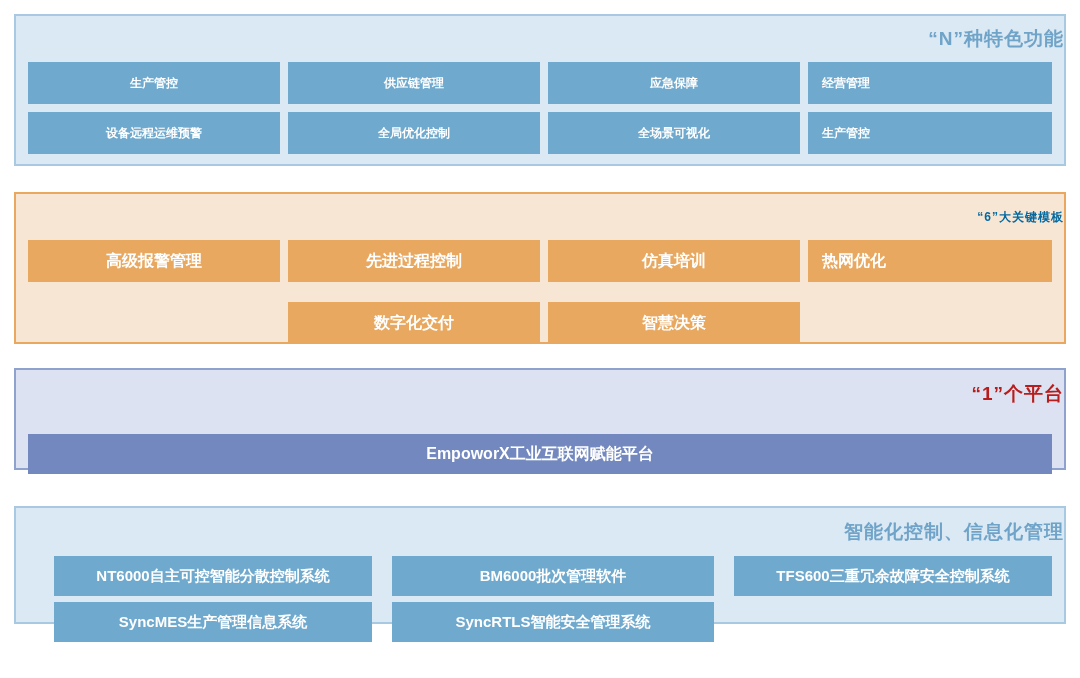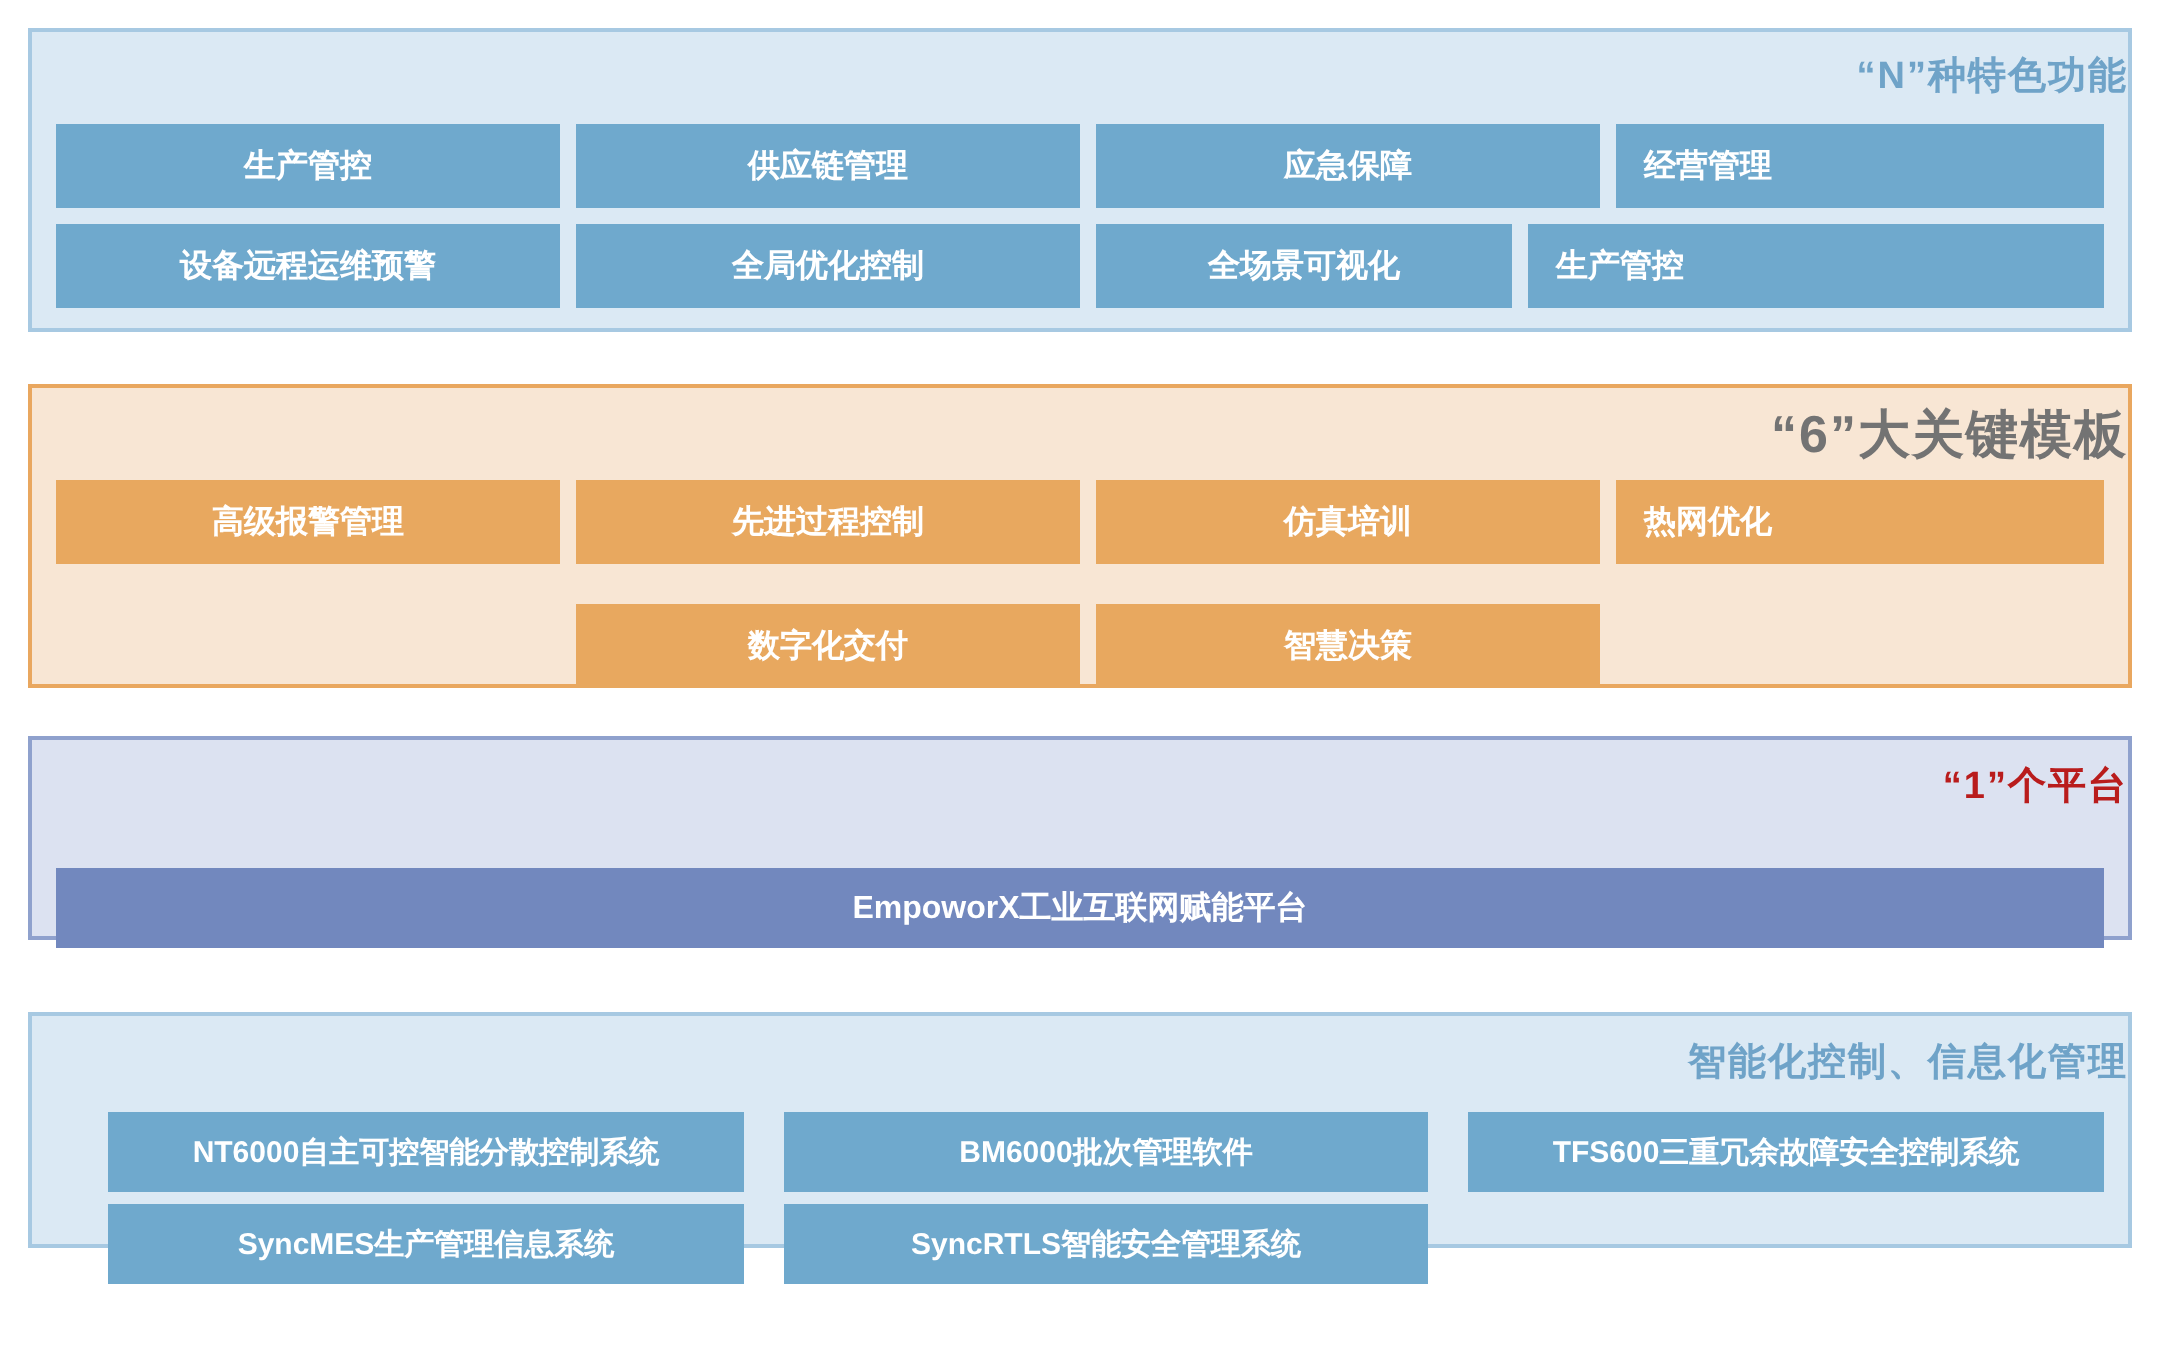--- a/index.html
+++ b/index.html
@@ -87,34 +87,34 @@
   }
   #section-features .section-title {
     color: #6fa3c8;
     font-size: 19px;
     line-height: 46px;
     height: 46px;
   }
   #section-features .rows { padding: 0 12px 8px 12px; row-gap: 6px; }
   #section-features .tile {
     background: #6fa9cd;
-    font-size: 16px;
+    font-size: 12px;
     height: 42px;
   }
 
   
   #section-templates {
     top: 192px;
     height: 152px;
     background: #f8e6d4;
     border-color: #e9a75f;
   }
   #section-templates .section-title {
-    color: #737373;
-    font-size: 26px;
+    color: #0369a1;
+    font-size: 12px;
     line-height: 46px;
     height: 46px;
   }
   #section-templates .rows { padding: 0 12px 8px 12px; row-gap: 20px; }
   #section-templates .tile {
     background: #e8a85f;
     font-size: 16px;
     height: 42px;
   }
 
@@ -174,21 +174,21 @@
         <div class="spacer" style="width:8px"></div>
         <div class="tile" style="width:252px">应急保障</div>
         <div class="spacer" style="width:8px"></div>
         <div class="tile left-align" style="flex:1 1 auto">经营管理</div>
       </div>
       <div class="row">
         <div class="tile" style="width:252px">设备远程运维预警</div>
         <div class="spacer" style="width:8px"></div>
         <div class="tile" style="width:252px">全局优化控制</div>
         <div class="spacer" style="width:8px"></div>
-        <div class="tile" style="width:208px">全场景可视化</div>
+        <div class="tile" style="width:252px">全场景可视化</div>
         <div class="spacer" style="width:8px"></div>
         <div class="tile left-align" style="flex:1 1 auto">生产管控</div>
       </div>
     </div>
   </div>
 
   <div class="section" id="section-templates">
     <div class="section-title">“6”大关键模板</div>
     <div class="rows">
       <div class="row">

